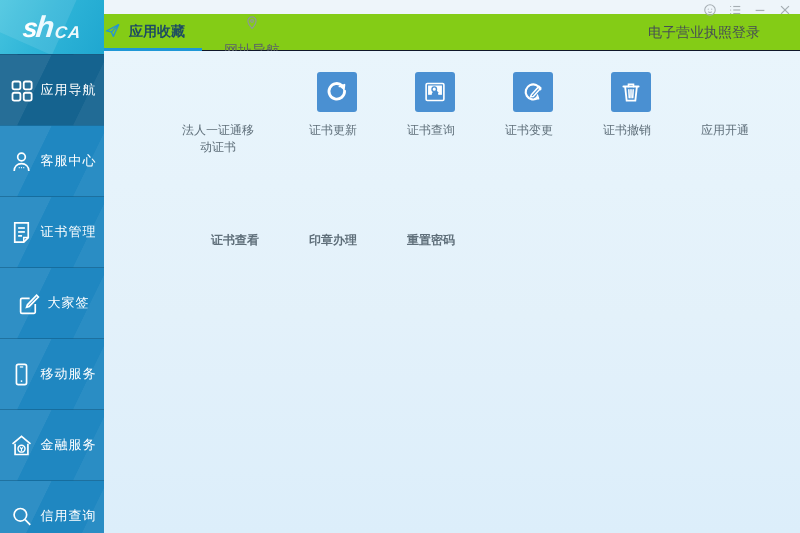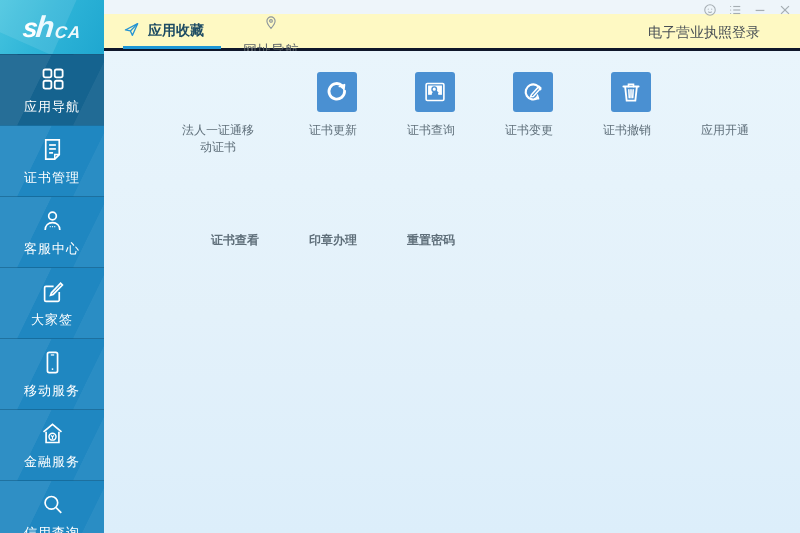--- a/index.html
+++ b/index.html
@@ -13,37 +13,37 @@
           background:linear-gradient(118deg,#46c4df 0%,#2fb5d8 45%,#1fa7d0 100%);
           position:relative; overflow:hidden; }
   .logo::after { content:""; position:absolute; left:-20px; top:-30px; width:90px; height:70px;
           background:rgba(255,255,255,.10); transform:rotate(24deg); }
   .logo-text { position:relative; color:#fff; font-style:italic; font-weight:bold; line-height:1;
           display:flex; align-items:flex-end; transform:skewX(-6deg); }
   .lg-s { font-size:27px; }
   .lg-h { font-size:30px; margin-left:-2px; color:#eafaff; }
   .lg-ca { font-size:17px; margin-left:1px; margin-bottom:1px; color:rgba(255,255,255,.92); letter-spacing:1px; }
 
-  .side-item { height:71px; display:flex; flex-direction:column; align-items:center; justify-content:center;
+  .side-item { height:71px; display:flex; align-items:center; justify-content:center;
           gap:6px; color:#fff; cursor:pointer; border-top:1px solid rgba(10,70,105,.40);
           background-image:linear-gradient(116deg, rgba(255,255,255,.07) 0%, rgba(255,255,255,.07) 37%, rgba(255,255,255,0) 37.5%),
                            linear-gradient(296deg, rgba(255,255,255,.05) 0%, rgba(255,255,255,.05) 22%, rgba(255,255,255,0) 22.5%);
           background-color:#1f87c1; }
   .side-item.active { background-color:#15638f; }
   .side-item .lbl { font-size:13px; letter-spacing:1px; }
   .side-item svg { display:block; }
 
   
   .main { position:absolute; left:104px; top:0; right:0; bottom:0; }
   .topstrip { position:absolute; left:0; top:0; right:0; height:14px; background:#eef5fa; }
   .win-controls { position:absolute; top:2px; right:7px; display:flex; gap:9px; z-index:5; }
   .win-btn { width:16px; height:16px; display:flex; align-items:center; justify-content:center; cursor:pointer; }
 
-  .tabbar { position:absolute; left:0; top:14px; right:0; height:37px; background:#fef9c3;
-            border-bottom:3px solid #0f172a; display:flex; align-items:stretch; padding-left:19px; }
+  .tabbar { position:absolute; left:0; top:14px; right:0; height:37px; background:#84cc16;
+            border-bottom:1px solid #0f172a; display:flex; align-items:stretch; }
   .tab { display:flex; align-items:center; gap:8px; position:relative; cursor:pointer; }
   .tab-1 { width:98px; }
   .tab-2 { margin-left:22px;flex-direction:column; }
   .tab .t-lbl { font-size:14px; color:#5a6268; }
   .tab.active .t-lbl { color:#1d4b63; font-weight:bold; }
   .tab.active::after { content:""; position:absolute; left:0; right:0; bottom:-1px; height:3px; background:#1e97d6; }
   .license-login { position:absolute; right:40px; top:14px; height:37px; line-height:37px;
             font-size:14px; color:#474e54; cursor:pointer; }
 
   .content { position:absolute; left:0; top:51px; right:0; bottom:0;
@@ -80,41 +80,41 @@
           <rect x="4" y="14" width="7" height="7" rx="1.6"></rect>
             <rect x="14" y="14" width="7" height="7" rx="1.6"></rect>
         </svg>
       </span>
       <span class="lbl">应用导航</span>
     </div>
 
     <div class="side-item">
       <span>
         <svg width="27" height="27" viewBox="0 0 24 24" fill="none" stroke="#fff" stroke-width="1.5">
+          <circle cx="12" cy="8" r="3.4"></circle>
+          <path d="M5.5 20.5 c0-4.2 2.9-6.6 6.5-6.6 s6.5 2.4 6.5 6.6"></path>
+          <circle cx="10" cy="17.5" r="0.55" fill="#fff" stroke="none"></circle>
+          <circle cx="12" cy="17.5" r="0.55" fill="#fff" stroke="none"></circle>
+          <circle cx="14" cy="17.5" r="0.55" fill="#fff" stroke="none"></circle>
+        </svg>
+      </span>
+      <span class="lbl">客服中心</span>
+    </div>
+
+    <div class="side-item">
+      <span>
+        <svg width="27" height="27" viewBox="0 0 24 24" fill="none" stroke="#fff" stroke-width="1.5">
           <path d="M6 3.5 h12 v13 l-4 4 H6 z"></path>
           <path d="M18 16.5 h-4 v4" stroke-width="1.3"></path>
           <line x1="9" y1="8" x2="15" y2="8"></line>
             <line x1="9" y1="11.5" x2="15" y2="11.5"></line>
             <line x1="9" y1="15" x2="12.5" y2="15"></line>
         </svg>
       </span>
       <span class="lbl">证书管理</span>
-    </div>
-
-    <div class="side-item">
-      <span>
-        <svg width="27" height="27" viewBox="0 0 24 24" fill="none" stroke="#fff" stroke-width="1.5">
-          <circle cx="12" cy="8" r="3.4"></circle>
-          <path d="M5.5 20.5 c0-4.2 2.9-6.6 6.5-6.6 s6.5 2.4 6.5 6.6"></path>
-          <circle cx="10" cy="17.5" r="0.55" fill="#fff" stroke="none"></circle>
-          <circle cx="12" cy="17.5" r="0.55" fill="#fff" stroke="none"></circle>
-          <circle cx="14" cy="17.5" r="0.55" fill="#fff" stroke="none"></circle>
-        </svg>
-      </span>
-      <span class="lbl">客服中心</span>
     </div>
 
     <div class="side-item">
       <span>
         <svg width="27" height="27" viewBox="0 0 24 24" fill="none" stroke="#fff" stroke-width="1.5">
           <path d="M18 12.5 V19.5 a1.2 1.2 0 0 1 -1.2 1.2 H6.2 A1.2 1.2 0 0 1 5 19.5 V8.7 A1.2 1.2 0 0 1 6.2 7.5 H13"></path>
           <path d="M11 13.2 L19.2 4.6 l1.6 1.6 L12.6 14.6 l-2.3 .7 z"></path>
         </svg>
       </span>
       <span class="lbl">大家签</span>

